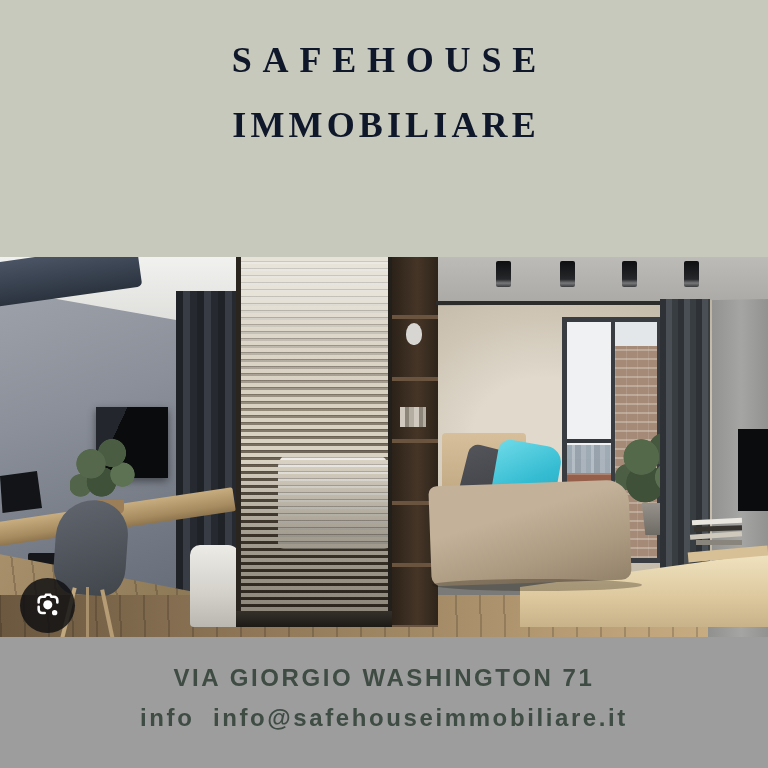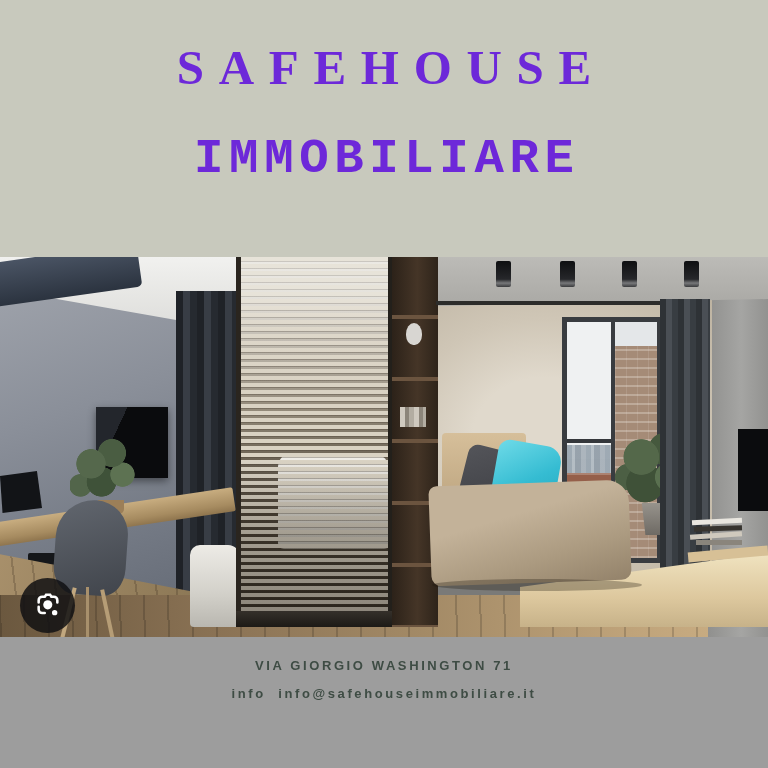--- a/index.html
+++ b/index.html
@@ -3,23 +3,23 @@
 <meta charset="utf-8">
 <style>
   html,body{margin:0;padding:0;background:#eee;}
   .page{position:relative;width:768px;height:768px;overflow:hidden;
         font-family:"Liberation Sans",sans-serif;background:#c8c9bd;}
 
   
   .top{position:absolute;left:0;top:0;width:768px;height:257px;
        background:#c8c9bd;text-align:center;padding-top:42px;box-sizing:border-box;}
   .title{font-family:"Liberation Serif","DejaVu Serif",serif;font-weight:700;
-         color:#6d28d9;font-size:49px;line-height:1.05;}
+         color:#0f172a;font-size:36px;line-height:1.05;}
   .title.line1{letter-spacing:0.30em;margin-left:0.30em;}
-  .title.line2{letter-spacing:0.115em;margin-left:0.115em;margin-top:41px;font-family:Liberation Mono, monospace;}
+  .title.line2{letter-spacing:0.115em;margin-left:0.115em;margin-top:27px;}
 
   
   .photo{position:absolute;left:0;top:257px;width:768px;height:380px;
          background:#7a7a78;overflow:hidden;}
   .photo div{position:absolute;}
 
   
   .l-wall{left:0;top:0;width:250px;height:380px;
           background:linear-gradient(160deg,#a2a6ae 0%,#8a8f99 38%,#717782 72%,#5e646f 100%);}
   .l-ceiling{left:0;top:0;width:250px;height:80px;
@@ -139,21 +139,21 @@
 
   
   .lens{position:absolute;left:20px;top:321px;width:55px;height:55px;border-radius:50%;
       background:rgba(16,16,18,.84);border:none;display:flex;align-items:center;justify-content:center;
       cursor:pointer;padding:0;}
   .lens svg{width:28px;height:28px;}
 
   
   .bottom{position:absolute;left:0;top:637px;width:768px;height:131px;background:#9d9d9d;
       text-align:center;padding-top:15px;box-sizing:border-box;}
-  .bottom p{margin:0;font-size:13px;font-weight:700;letter-spacing:2.6px;line-height:28px;
+  .bottom p{margin:12px;font-size:24px;font-weight:700;letter-spacing:2.6px;line-height:28px;
       color:#3e4c44;white-space:pre-wrap;}
 </style>
 </head>
 <body>
 
 <div class="page">
 
   <header class="top">
     <div class="title line1">SAFEHOUSE</div>
     <div class="title line2">IMMOBILIARE</div>

